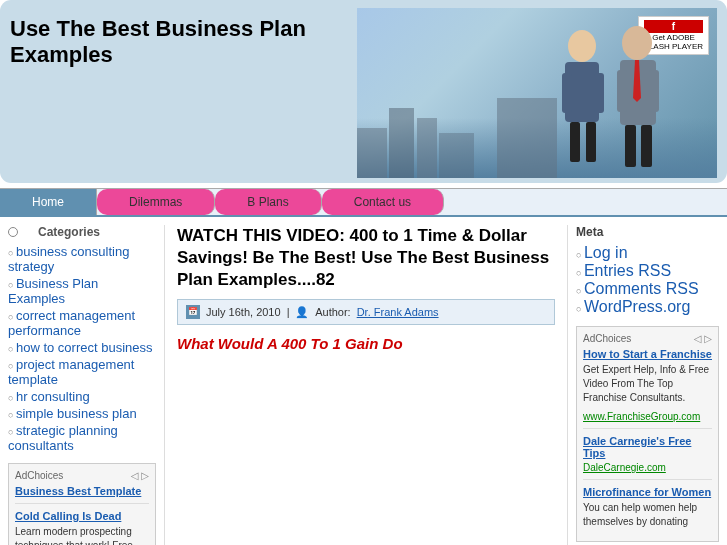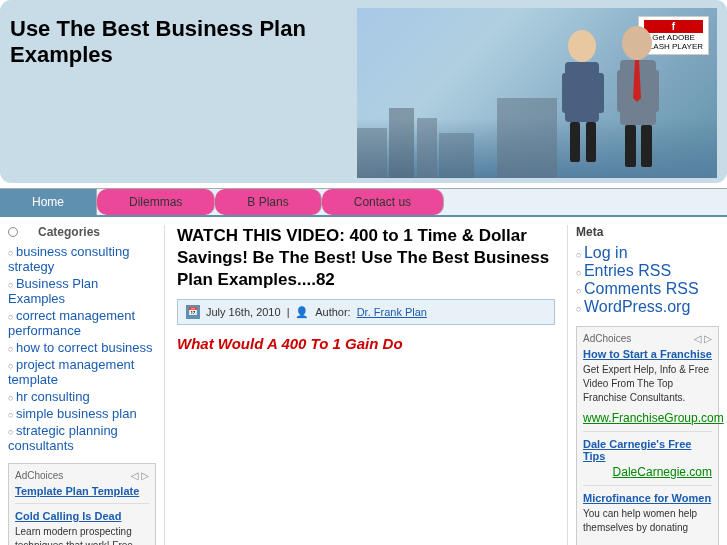--- a/index.html
+++ b/index.html
@@ -51,21 +51,21 @@
     .sidebar-right { width: 160px; min-width: 160px; padding: 0 8px; border-left: 1px solid #ddd; }
     .meta-section { margin-bottom: 10px; }
     .meta-title { font-weight: bold; color: #404040; font-size: 12px; margin-bottom: 5px; }
     .meta-links { list-style: none; }
     .meta-links li::before { content: "○ "; color: #888; font-size: 9px; }
     .meta-links li a { color: #1a5cb0; text-decoration: none; font-size: 16px; }
 
     .ad-box-right { border: 1px solid #ccc; background: #f5f5f5; padding: 6px; font-size: 11px; }
     .ad-right-title { color: #1a5cb0; font-weight: bold; font-size: 11px; text-decoration: underline; display: block; margin-bottom: 3px; }
     .ad-right-body { font-size: 10px; color: #333; line-height: 1.4; margin-bottom: 6px; }
-    .ad-right-link { color: #008800; font-size: 12px; display: block; margin-bottom: 4px; text-align: right; }
+    .ad-right-link { color: #008800; font-size: 10px; display: block; margin-bottom: 4px; }
 
     .divider { border: none; border-top: 1px solid #ddd; margin: 6px 0; }
   </style>
 </head>
 <body>
 
 <div class="header">
   <div style="position:relative; min-height:175px;">
     <div style="max-width:350px; padding-top:8px; padding-bottom:5px;">
       <div class="header-title">Use The Best Business Plan Examples</div>
@@ -136,37 +136,37 @@
       <li><a href="#">hr consulting</a></li>
       <li><a href="#">simple business plan</a></li>
       <li><a href="#">strategic planning consultants</a></li>
     </ul>
 
     <div class="ad-box">
       <div class="ad-header">
         <span class="ad-label">AdChoices</span>
         <span class="ad-nav">◁ ▷</span>
       </div>
-      <a class="ad-title" href="#">Template Plan Template</a>
+      <a class="ad-title" href="#">Business Best Template</a>
       <hr class="divider">
       <a class="ad-title" href="#">Cold Calling Is Dead</a>
       <div class="ad-body">Learn modern prospecting techniques that work! Free 37-pg .pdf download</div>
 
     </div>
   </div>
 
   <div class="content">
     <h1 class="article-title">WATCH THIS VIDEO: 400 to 1 Time &amp; Dollar Savings! Be The Best! Use The Best Business Plan Examples....82</h1>
     <div class="article-meta">
       <span class="calendar-icon">📅</span>
       <span>July 16th, 2010</span>
       <span>|</span>
       <span>👤</span>
       <span>Author:</span>
-      <a href="#" style="color:#1a5cb0;">Dr. Frank Plan</a>
+      <a href="#" style="color:#1a5cb0;">Dr. Frank Adams</a>
     </div>
     <div class="gain-text">What Would A 400 To 1 Gain Do</div>
   </div>
 
   <div class="sidebar-right">
     <div class="meta-section">
       <div class="meta-title">Meta</div>
       <ul class="meta-links">
         <li><a href="#">Log in</a></li>
         <li><a href="#">Entries RSS</a></li>

